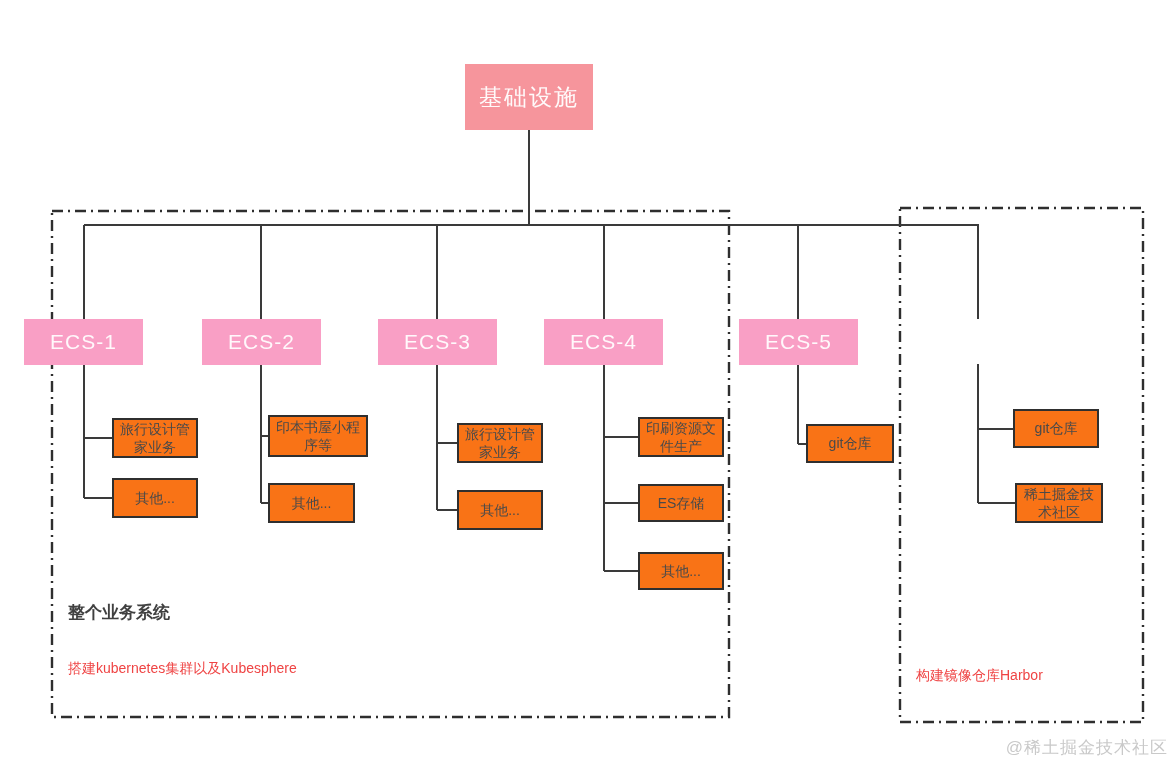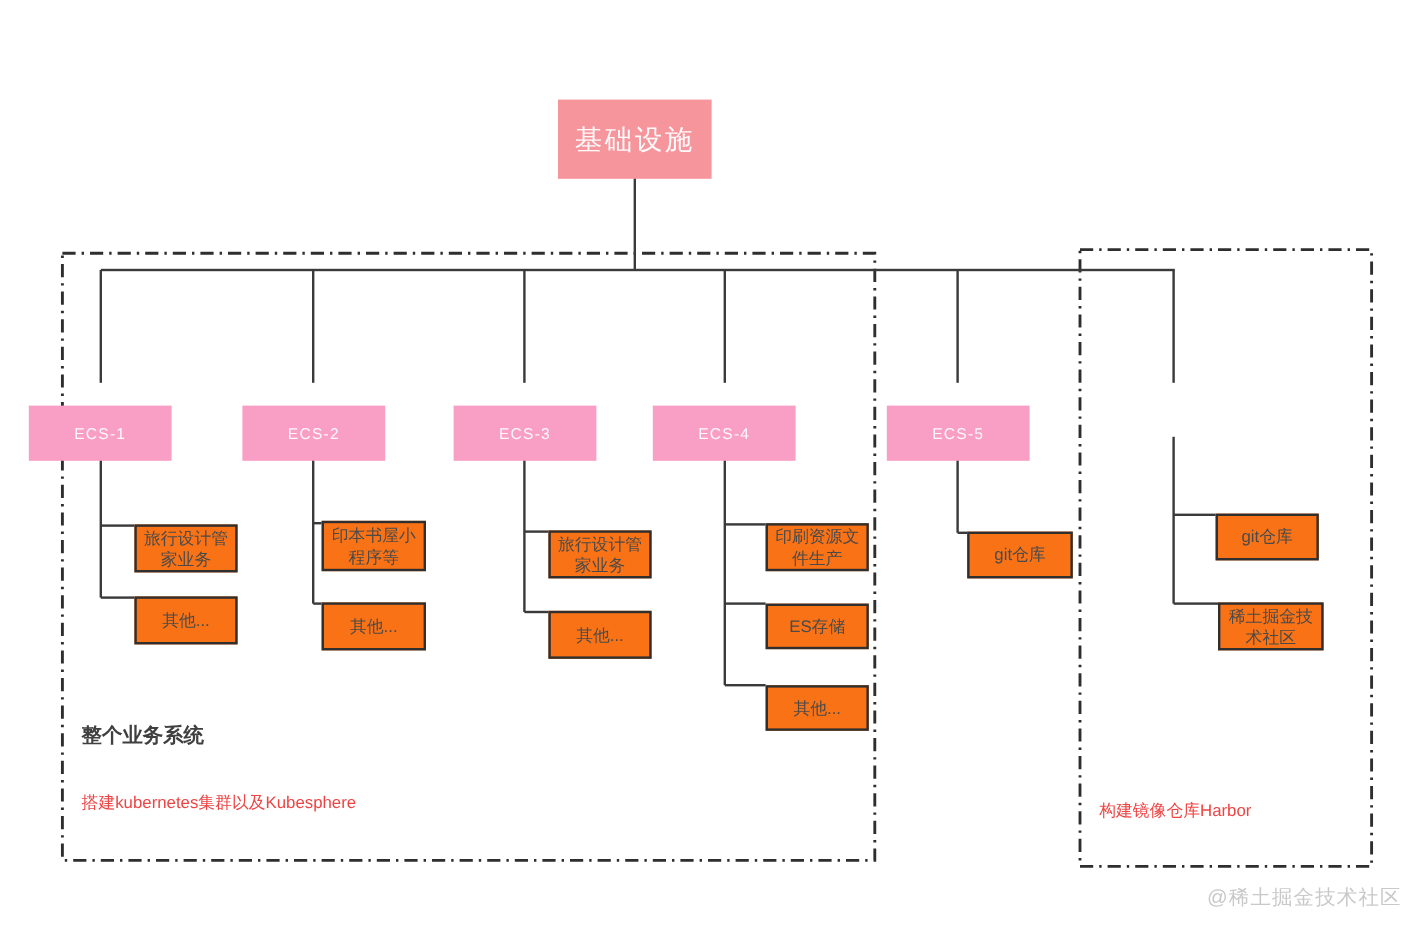--- a/index.html
+++ b/index.html
@@ -5,29 +5,29 @@
   html,body{margin:0;padding:0;background:#ffffff;}
   .canvas{
     position:relative;width:1174px;height:778px;background:#ffffff;overflow:hidden;
     font-family:"Liberation Sans","DejaVu Sans",sans-serif;
   }
   .dash-layer{position:absolute;left:0;top:0;width:1174px;height:778px;}
   .vl{position:absolute;width:2px;background:#3a3a3a;}
   .hl{position:absolute;height:2px;background:#3a3a3a;}
   .node{
     position:absolute;display:flex;align-items:center;justify-content:center;
-    text-align:center;box-sizing:border-box;margin-top:19px;
+    text-align:center;box-sizing:border-box;
   }
   .root-node{
     width:128px;height:66px;background:#f6959c;color:rgba(255,255,255,.95);
     font-size:23px;letter-spacing:2px;
   }
   .ecs-node{
     width:119px;height:46px;background:#f99fc5;color:rgba(255,255,255,.92);
-    font-size:13px;letter-spacing:1px;
+    font-size:21px;letter-spacing:1px;
   }
   .child-node{
     background:#f97316;border:2px solid #2f2f2f;color:#4a4a4a;
     font-size:14px;line-height:1.3;padding:0 3px;
   }
   .caption-title{position:absolute;font-size:17px;font-weight:bold;color:#404040;}
   .caption-sub{position:absolute;font-size:14px;color:#ef4444;margin-top:19px;}
   .watermark{position:absolute;font-size:17px;color:#c9c9c9;letter-spacing:1px;}
 </style>
 </head>
@@ -78,21 +78,21 @@
 
   <div class="node ecs-node" style="left:24px;top:319px">ECS-1</div>
   <div class="node ecs-node" style="left:202px;top:319px">ECS-2</div>
   <div class="node ecs-node" style="left:378px;top:319px">ECS-3</div>
   <div class="node ecs-node" style="left:544px;top:319px">ECS-4</div>
   <div class="node ecs-node" style="left:739px;top:319px">ECS-5</div>
 
   <div class="node child-node" style="left:112px;top:418px;width:86px;height:40px">旅行设计管家业务</div>
   <div class="node child-node" style="left:112px;top:478px;width:86px;height:40px">其他...</div>
 
-  <div class="node child-node" style="left:268px;top:415px;width:87px;height:42px">印本书屋小程序等</div>
+  <div class="node child-node" style="left:268px;top:415px;width:100px;height:42px">印本书屋小程序等</div>
   <div class="node child-node" style="left:268px;top:483px;width:87px;height:40px">其他...</div>
 
   <div class="node child-node" style="left:457px;top:423px;width:86px;height:40px">旅行设计管家业务</div>
   <div class="node child-node" style="left:457px;top:490px;width:86px;height:40px">其他...</div>
 
   <div class="node child-node" style="left:638px;top:417px;width:86px;height:40px">印刷资源文件生产</div>
   <div class="node child-node" style="left:638px;top:484px;width:86px;height:38px">ES存储</div>
   <div class="node child-node" style="left:638px;top:552px;width:86px;height:38px">其他...</div>
 
   <div class="node child-node" style="left:806px;top:424px;width:88px;height:39px">git仓库</div>

